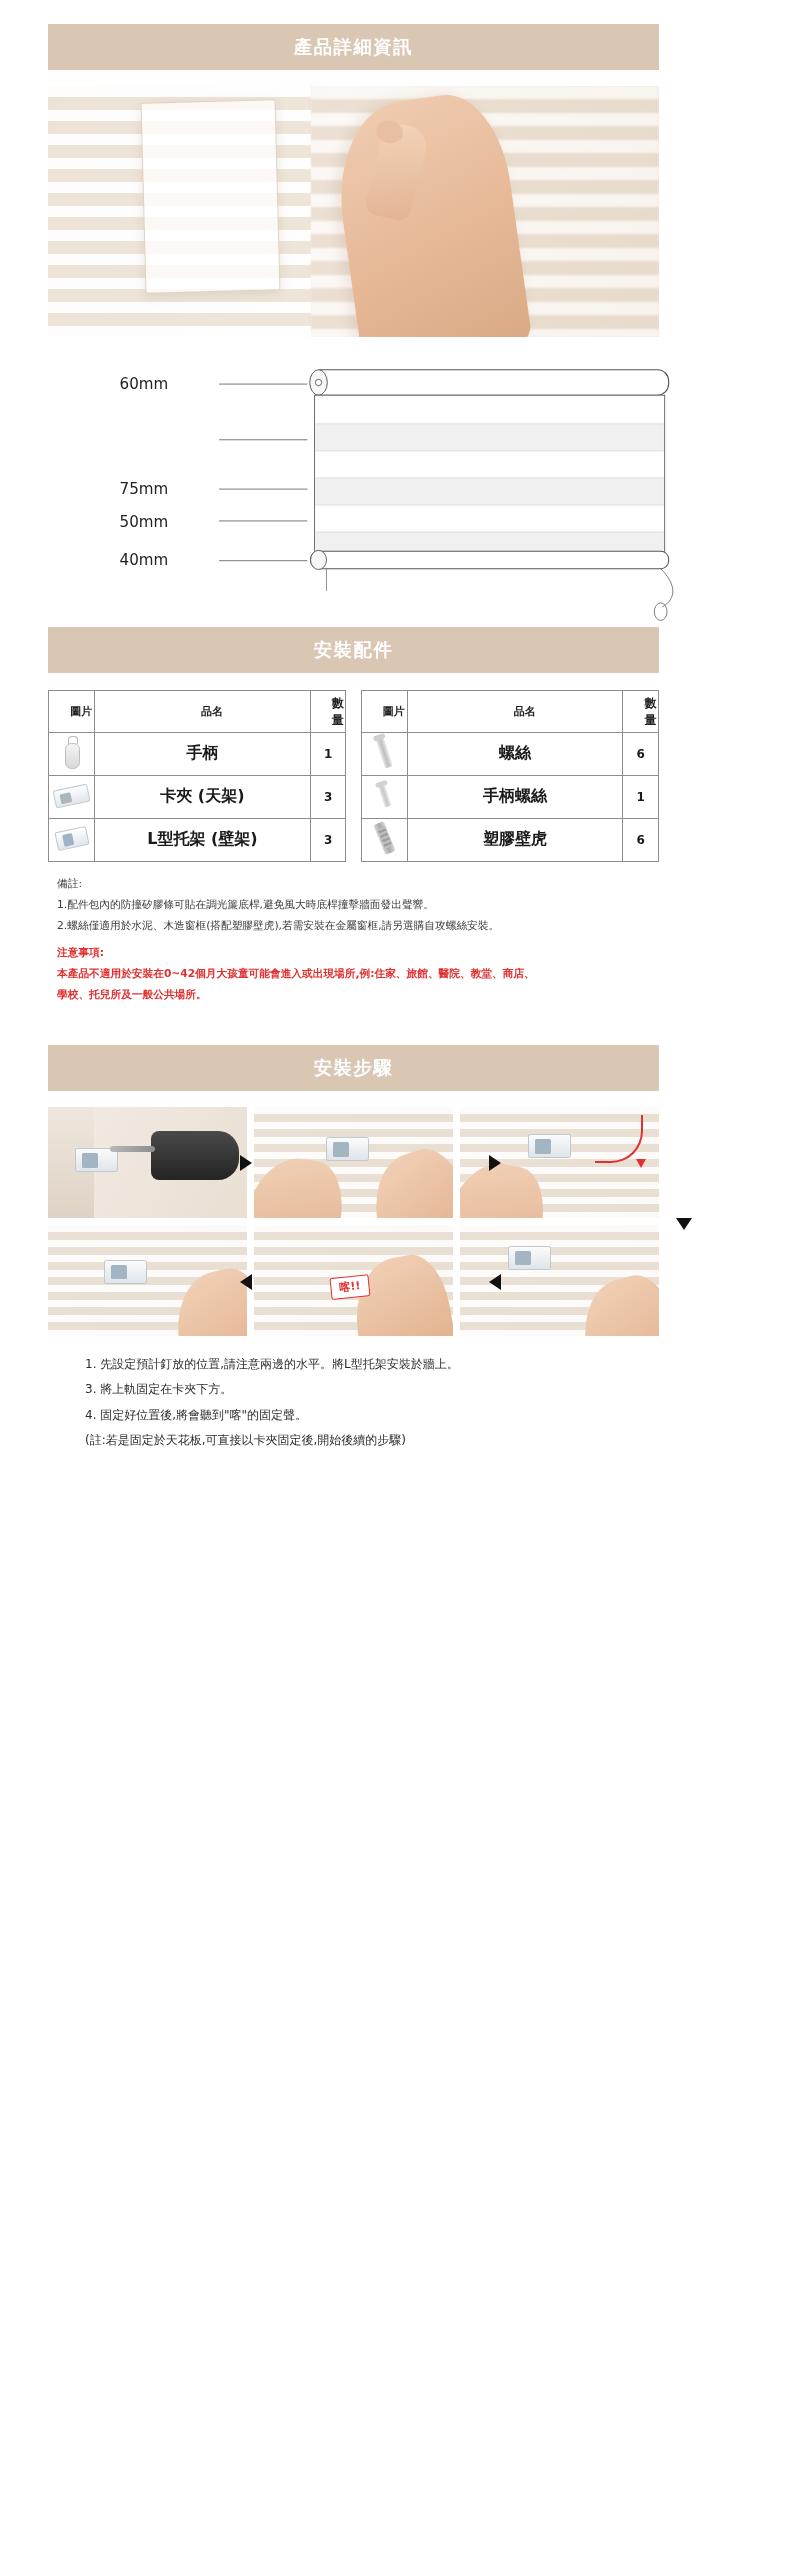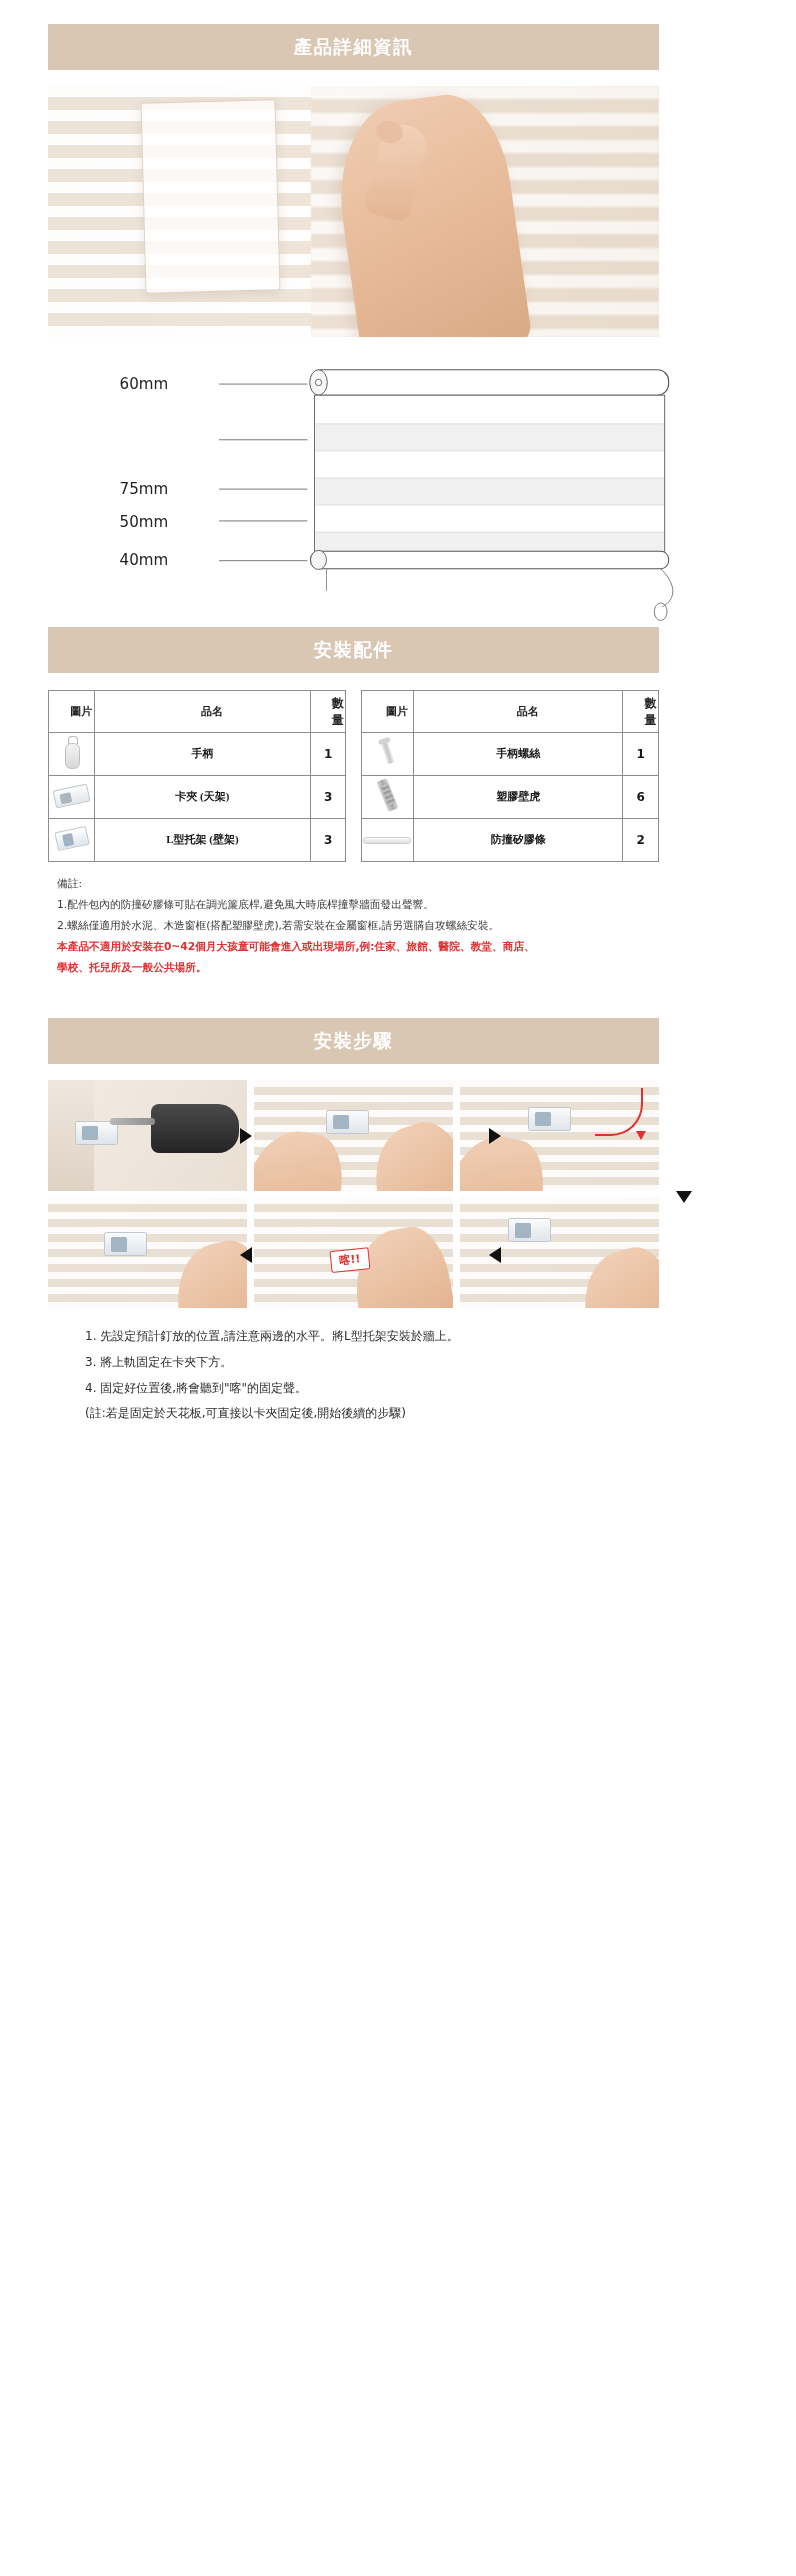--- a/index.html
+++ b/index.html
@@ -96,21 +96,21 @@
     text-align: center;
     vertical-align: middle;
     padding: 3.2px 1.6px;
   }
   .acc-table thead th {
     font-size: 11px; font-weight: bold; height: 21px; color:#222;padding-left:21px;
   }
   .acc-table .c-img { width: 46px; }
   .acc-table .c-qty { width: 35px; font-size: 12px; }
   .acc-table tbody td { height: 43px; font-size: 12.7px; font-weight: bold; color:#1a1a1a; }
-  .acc-table tbody td.c-name { font-size: 11px; font-family: Liberation Serif, serif; }
+  .acc-table tbody td.c-name { font-size: 16px; }
 
   
   .part { display:inline-block; position: relative; }
   .part-handle { width:17.5px; height:32px; }
   .part-handle:before{content:"";position:absolute;left:4.8px;top:0;width:8px;height:6.4px;border:1.6px solid #b9b9b9;border-radius:4px 4px 0 0;border-bottom:none;}
   .part-handle:after{content:"";position:absolute;left:2.4px;top:6.4px;width:12.7px;height:24px;background:linear-gradient(180deg,#f4f4f4,#d8d8d8);border:0.8px solid #bdbdbd;border-radius:6.4px;}
   .part-clip { width:35px; height:17.5px; background:linear-gradient(180deg,#fdfdfd,#e2e6ea); border:0.8px solid #c3c8cc; border-radius:2.4px; transform: rotate(-12deg); }
   .part-clip:after{content:"";position:absolute;left:4.8px;top:4px;width:11px;height:9.5px;background:#aeb6bd;border-radius:1.6px;}
   .part-lbracket { width:32px; height:19px; background:linear-gradient(180deg,#ffffff,#dfe6ec); border:0.8px solid #c0c6cc; border-radius:2.4px; transform: rotate(-12deg);}
   .part-lbracket:after{content:"";position:absolute;left:5.6px;top:3.2px;width:10.3px;height:12px;background:#9fb3c4;border-radius:1.6px;}
@@ -284,42 +284,43 @@
     <table class="acc-table">
       <thead>
         <tr>
           <th class="c-img">圖片</th>
           <th>品名</th>
           <th class="c-qty">數量</th>
         </tr>
       </thead>
       <tbody>
         <tr>
+          <td class="c-img"><span class="part part-screw"></span></td>
+          <td class="c-name">螺絲</td>
+          <td class="c-qty">6</td>
+        </tr>
+        <tr>
           <td class="c-img"><span class="part part-screw-sm"></span></td>
           <td class="c-name">手柄螺絲</td>
           <td class="c-qty">1</td>
         </tr>
         <tr>
           <td class="c-img"><span class="part part-anchor"></span></td>
           <td class="c-name">塑膠壁虎</td>
           <td class="c-qty">6</td>
-        </tr>
-        <tr>
-          <td class="c-img"><span class="part part-strip"></span></td>
-          <td class="c-name">防撞矽膠條</td>
-          <td class="c-qty">2</td>
         </tr>
       </tbody>
     </table>
   </div>
 
   <div class="notes">
     <div>備註:</div>
     <div>1.配件包內的防撞矽膠條可貼在調光簾底桿,避免風大時底桿撞擊牆面發出聲響。</div>
     <div>2.螺絲僅適用於水泥、木造窗框(搭配塑膠壁虎),若需安裝在金屬窗框,請另選購自攻螺絲安裝。</div>
+    <div class="warn-title">注意事項:</div>
     <div class="warn-body">本產品不適用於安裝在0~42個月大孩童可能會進入或出現場所,例:住家、旅館、醫院、教堂、商店、</div>
     <div class="warn-body">學校、托兒所及一般公共場所。</div>
   </div>
 
   <div class="banner" style="margin-top:39px">安裝步驟</div>
 
   <div class="steps-wrap">
     <div class="steps-grid">
 
       <div class="step-cell">

